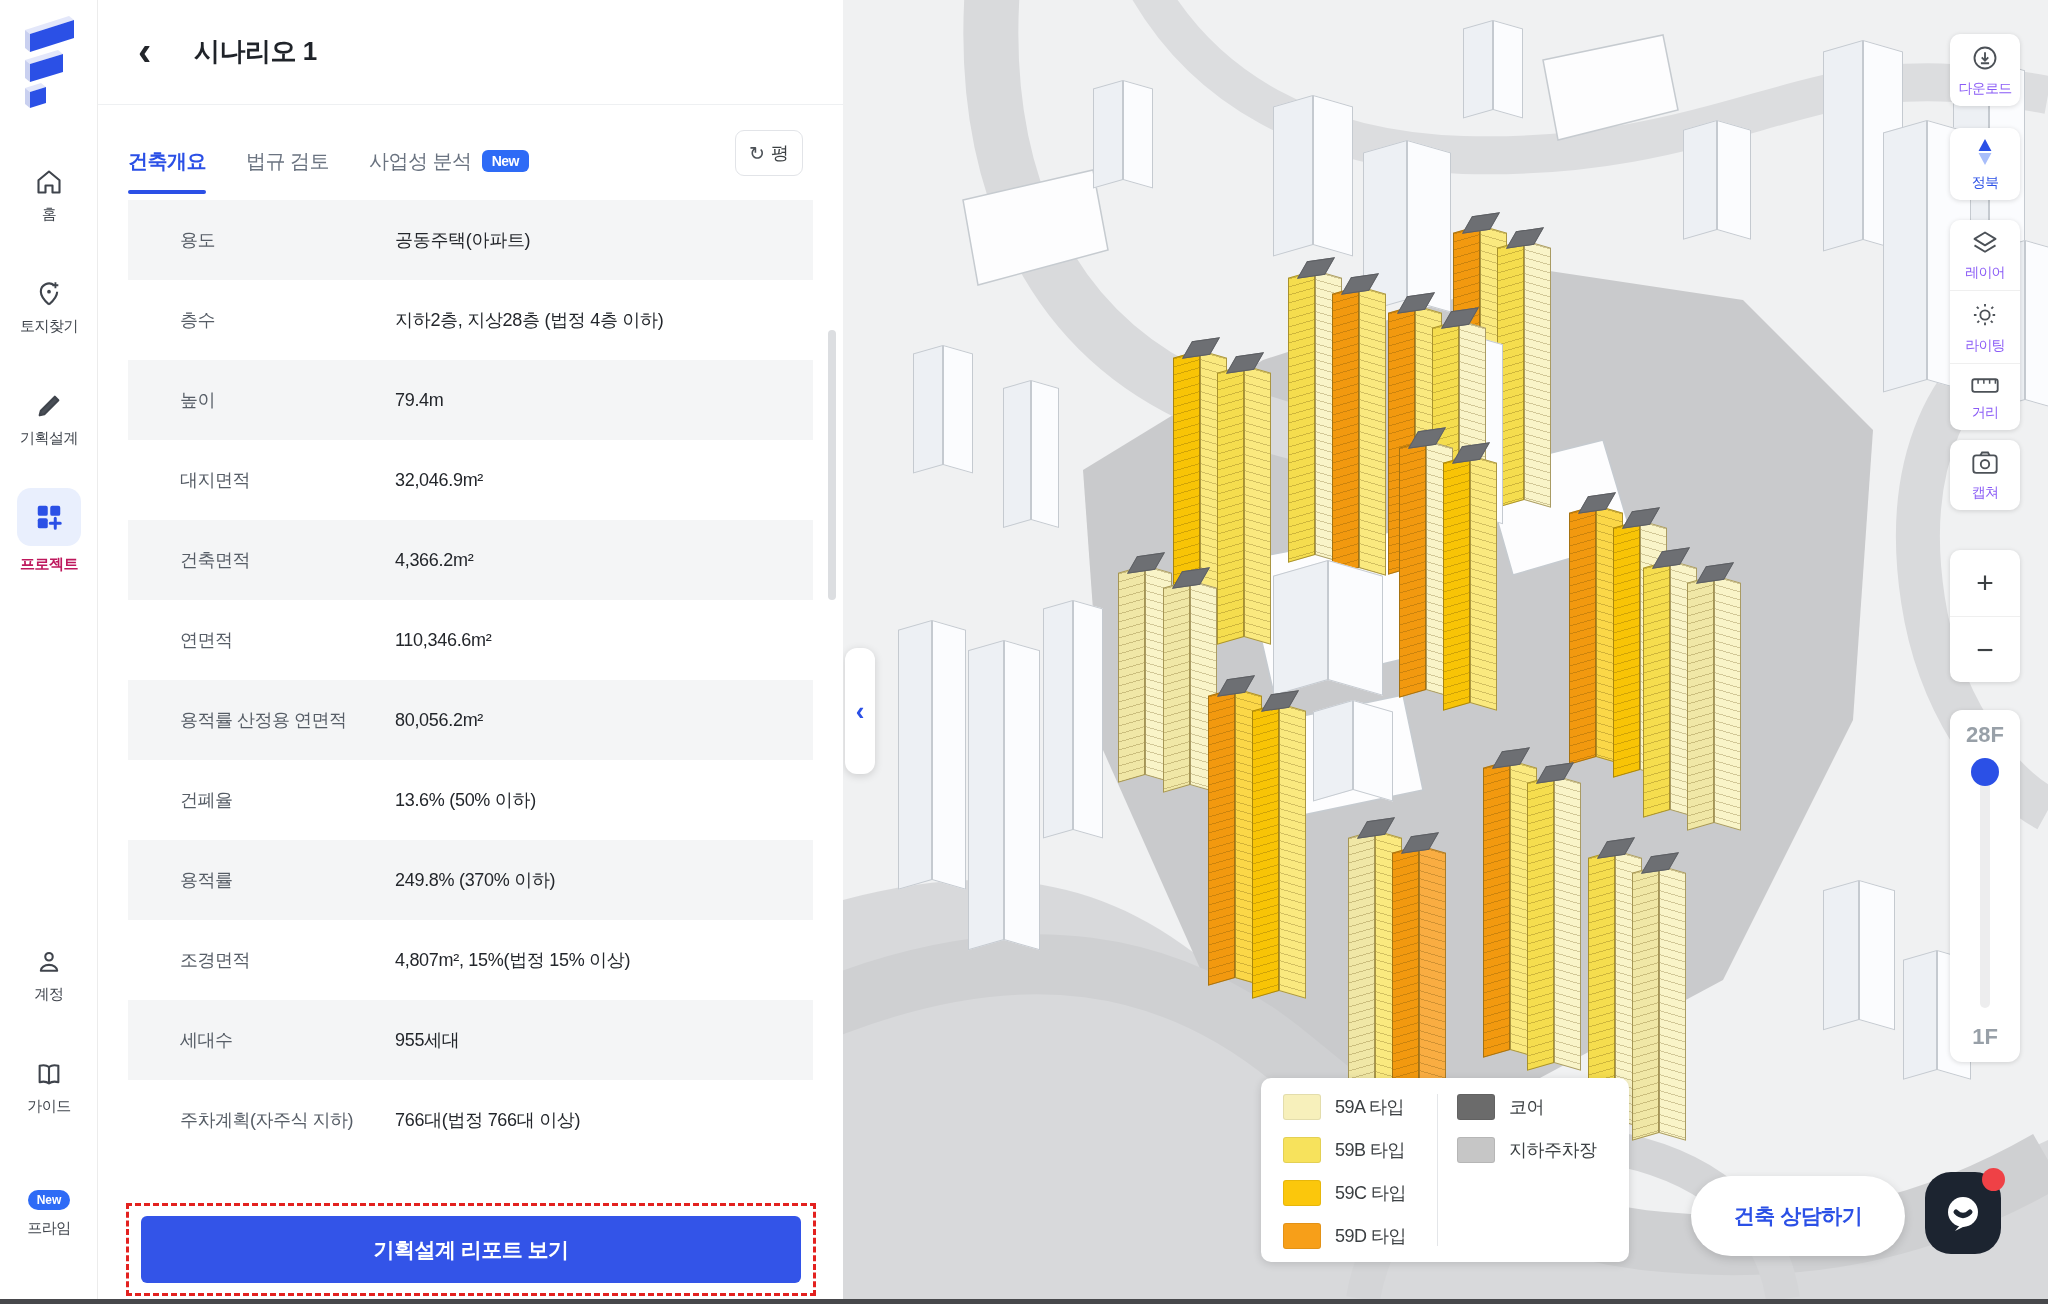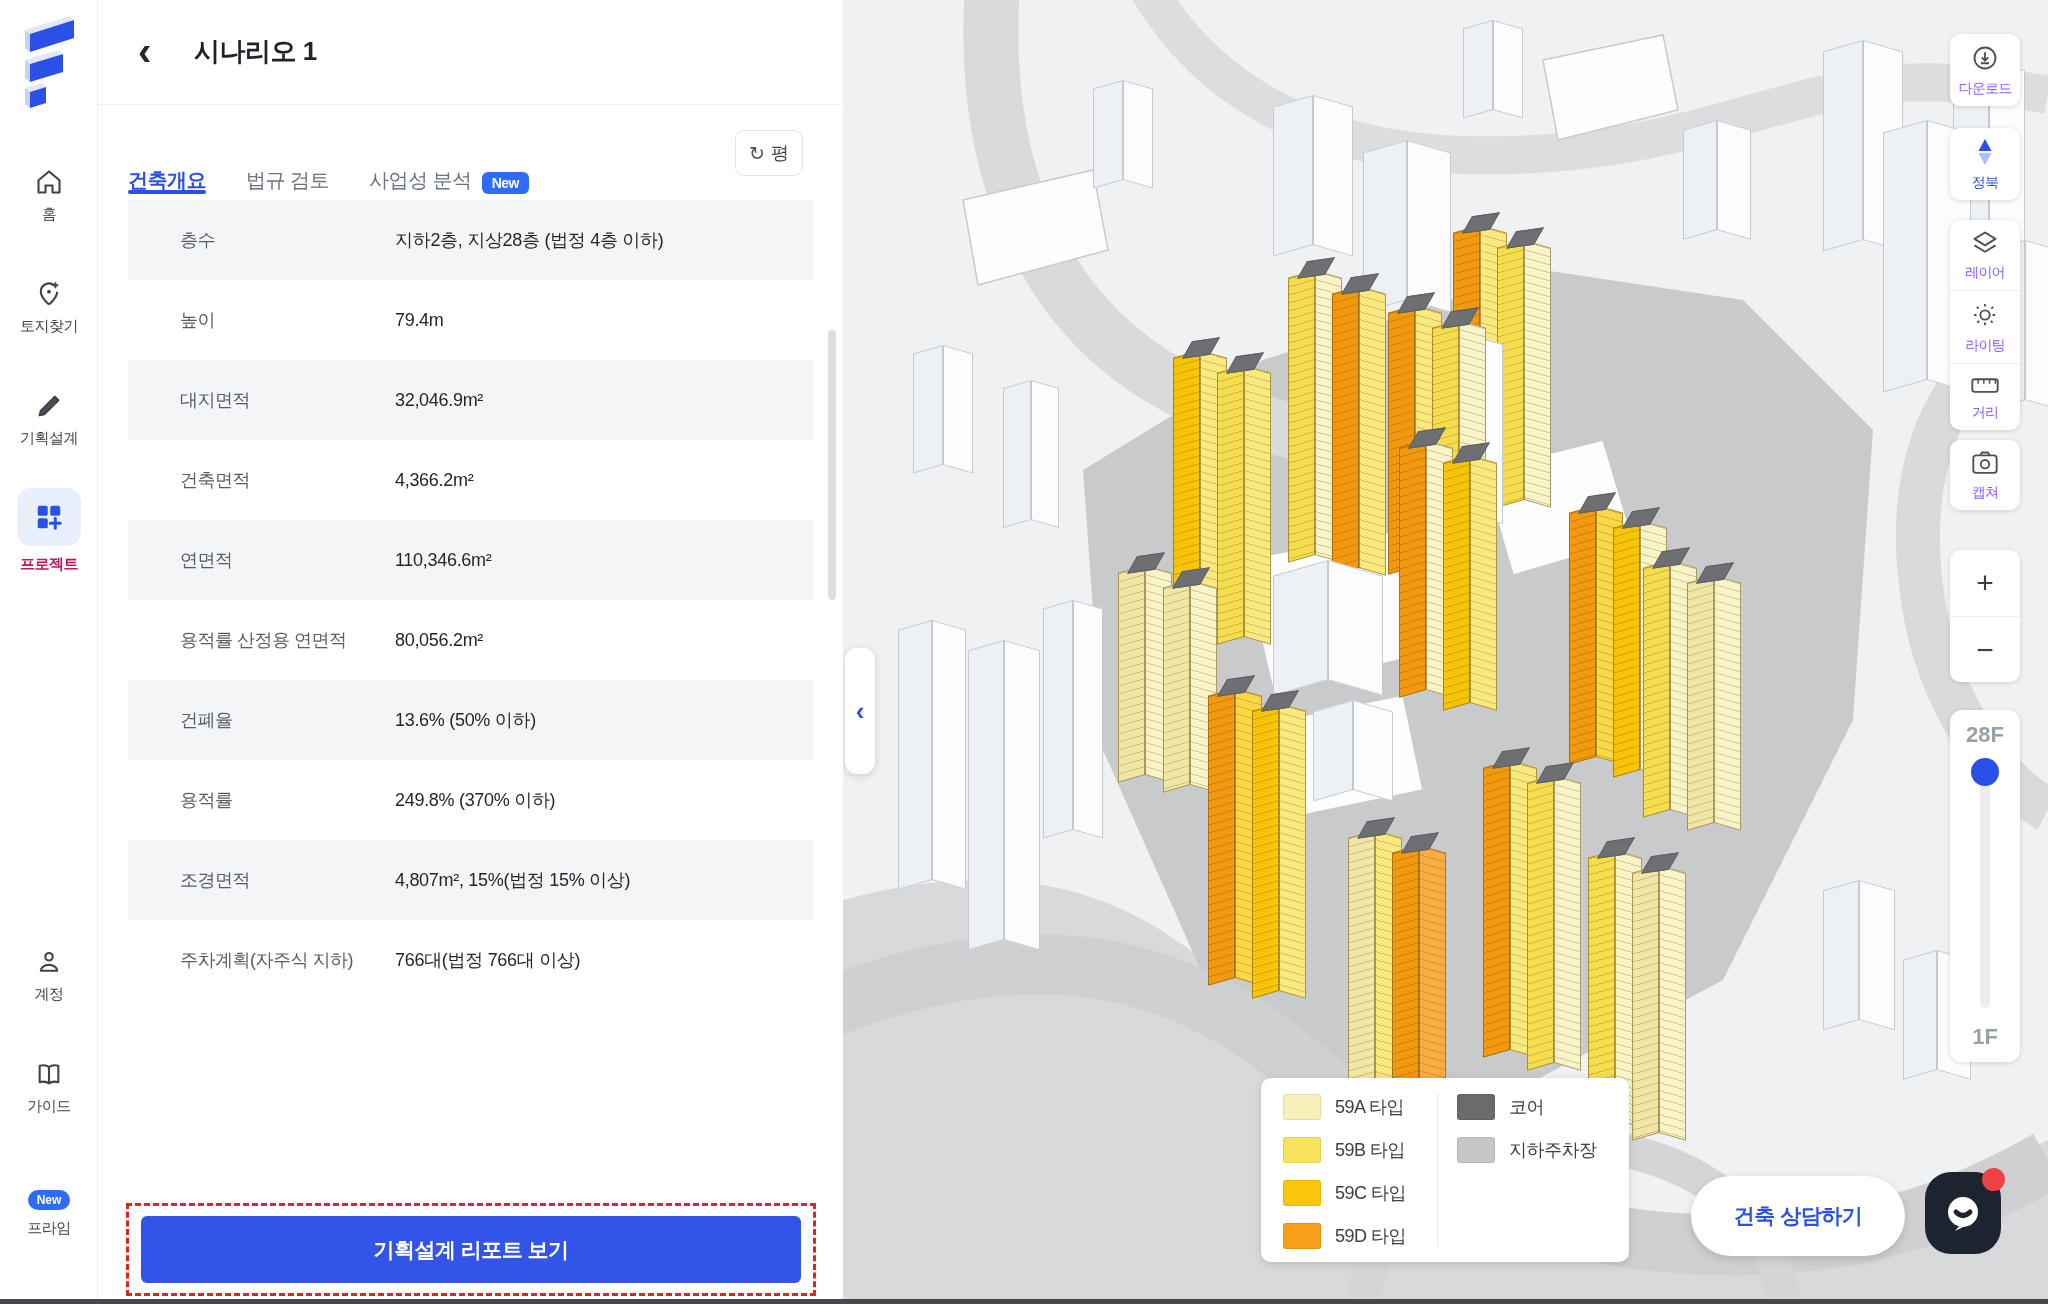--- a/index.html
+++ b/index.html
@@ -15,21 +15,21 @@
   .nav-item.active { color:#2b50e6; }
   .active-pill { width:64px; height:58px; background:#e9effd; border-radius:14px; display:flex; align-items:center; justify-content:center; }
   .prime-badge { background:#2e6bf6; color:#fff; font-size:12px; font-weight:700; padding:3px 9px; border-radius:10px; }
 
   
   .panel { position:absolute; left:98px; top:0; width:745px; height:1299px; background:#fff; z-index:20; }
   .panel-header { position:absolute; left:0; top:0; width:100%; height:105px; border-bottom:1px solid #eef0f2; }
   .back-btn { position:absolute; left:40px; top:28px; font-size:40px; color:#23262b; line-height:46px; cursor:pointer; font-weight:700; }
   .panel-title { position:absolute; left:96px; top:34px; font-size:26px; font-weight:800; color:#1f2329; letter-spacing:-0.5px; }
   .tabs { position:absolute; left:30px; top:128px; height:66px; display:flex; gap:40px; align-items:center; }
-  .tab { position:relative; font-size:20px; color:#6a7380; font-weight:500; letter-spacing:-0.5px; display:flex; align-items:flex-end; gap:10px; height:100%; cursor:pointer; }
+  .tab { position:relative; font-size:20px; color:#6a7380; font-weight:500; letter-spacing:-0.5px; display:flex; align-items:center; gap:10px; height:100%; cursor:pointer; }
   .tab.active { color:#2b50e6; font-weight:800; }
   .tab.active::after { content:""; position:absolute; left:0; bottom:0; width:100%; height:4px; background:#2b50e6; border-radius:2px; }
   .tab-badge { background:#2e6bf6; color:#fff; font-size:14px; font-weight:700; padding:3px 10px; border-radius:6px; }
   .unit-btn { position:absolute; right:40px; top:130px; width:68px; height:46px; border:1px solid #e2e4e8; border-radius:9px; background:#fff; display:flex; align-items:center; justify-content:center; gap:6px; font-size:18px; color:#3c4043; cursor:pointer; }
   .unit-btn .ricon { font-size:19px; color:#4c5157; }
 
   .info-table { position:absolute; left:30px; top:200px; width:685px; }
   .trow { position:relative; height:80px; }
   .trow:nth-child(odd) { background:#f4f5f6; }
   .trow .k { position:absolute; left:52px; top:50%; transform:translateY(-50%); font-size:18px; color:#565d66; letter-spacing:-0.5px; }
@@ -182,20 +182,24 @@
       </div>
     </div>
 
     <button class="unit-btn">
       <span class="ricon">↻</span>
       <span>평</span>
     </button>
 
     <div class="info-table">
       <div class="trow">
+          <span class="k">용도</span>
+          <span class="v">공동주택(아파트)</span>
+        </div>
+      <div class="trow">
           <span class="k">층수</span>
           <span class="v">지하2층, 지상28층 (법정 4층 이하)</span>
         </div>
       <div class="trow">
           <span class="k">높이</span>
           <span class="v">79.4m</span>
         </div>
       <div class="trow">
           <span class="k">대지면적</span>
           <span class="v">32,046.9m²</span>
@@ -216,20 +220,24 @@
           <span class="k">건폐율</span>
           <span class="v">13.6% (50% 이하)</span>
         </div>
       <div class="trow">
           <span class="k">용적률</span>
           <span class="v">249.8% (370% 이하)</span>
         </div>
       <div class="trow">
           <span class="k">조경면적</span>
           <span class="v">4,807m², 15%(법정 15% 이상)</span>
+        </div>
+      <div class="trow">
+          <span class="k">세대수</span>
+          <span class="v">955세대</span>
         </div>
       <div class="trow">
           <span class="k">주차계획(자주식 지하)</span>
           <span class="v">766대(법정 766대 이상)</span>
         </div>
     </div>
 
     <div class="panel-scrollbar"></div>
 
     <div class="cta-wrap">

